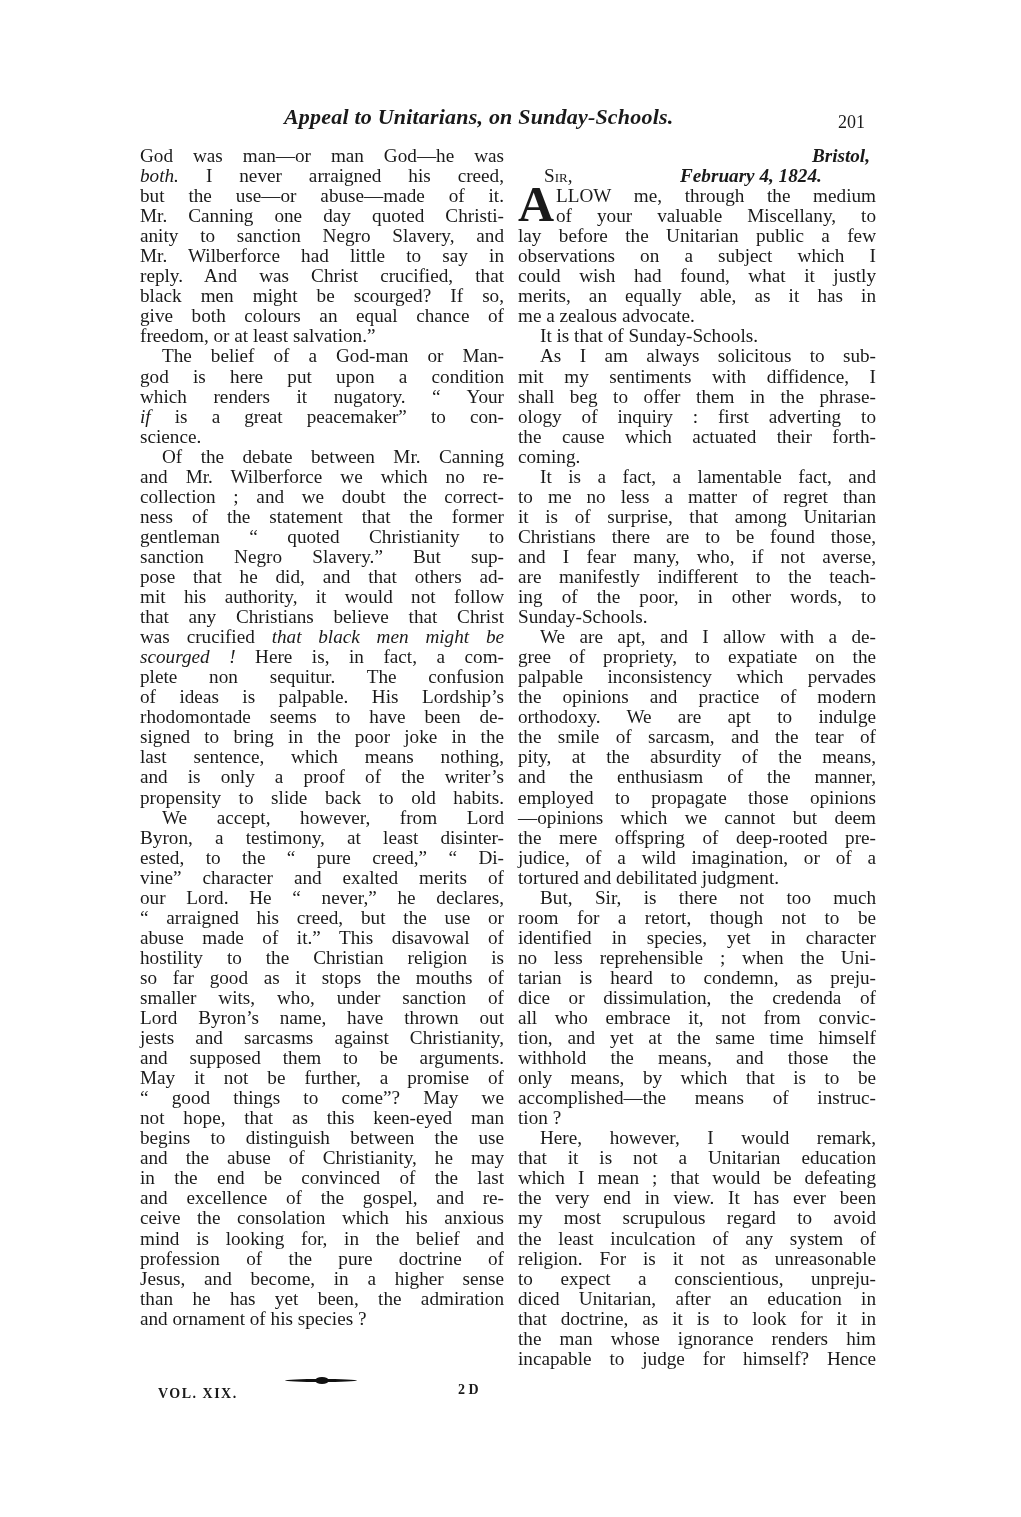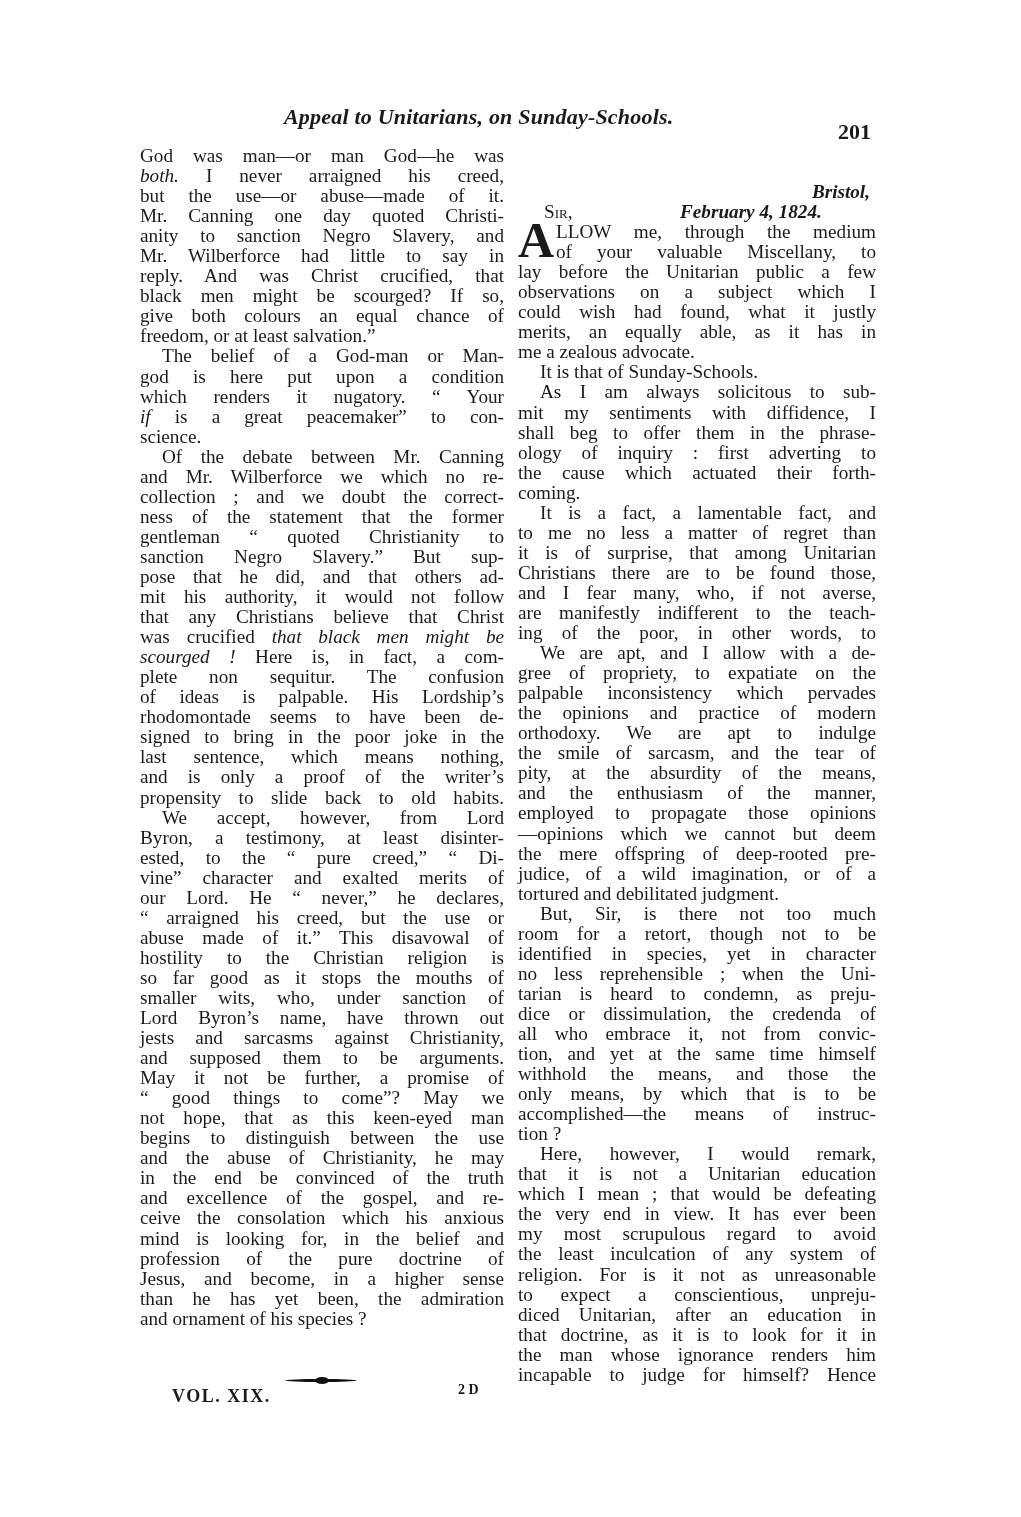--- a/index.html
+++ b/index.html
@@ -1,33 +1,33 @@
 <!DOCTYPE html>
 <html><head>
 <meta charset="utf-8">
 <style>
   html, body { margin: 0; padding: 0; background: #ffffff; }
   body { width: 1021px; height: 1517px; position: relative; overflow: hidden; font-family: "Liberation Serif", "DejaVu Serif", serif; color: #1a1a1a; }
   .header { position: absolute; top: 104px; left: 0; width: 1021px; height: 30px; }
   .running-title { position: absolute; left: 284px; top: 0; font-style: italic; font-weight: bold; font-size: 22px; letter-spacing: 0.2px; }
-  .page-number { position: absolute; left: 838px; top: 15px; font-weight: bold; font-size: 22px; }
+  .page-number { position: absolute; left: 838px; top: 8px; font-weight: normal; font-size: 18px; }
   .col { position: absolute; top: 146px; width: 364px; font-size: 19.2px; line-height: 20.05px; }
   .col.left { left: 140px; }
-  .col.right { left: 518px; width: 358px; margin-top: 36px; }
+  .col.right { left: 518px; width: 358px; }
   .line { display: block; white-space: nowrap; text-align: justify; text-align-last: justify; height: 20.05px; overflow: visible; }
   .line.last { text-align-last: left; }
   .line.indent { padding-left: 22px; }
   .line.dropcap-line { padding-left: 38px; }
   .line.right-align { text-align: right; text-align-last: right; }
   i, .it { font-style: italic; }
   .dropcap { position: absolute; left: 0; top: 38px; font-size: 50px; line-height: 40px; font-weight: bold; }
   .sc { font-variant: small-caps; }
   .separator { position: absolute; left: 285px; top: 1379px; width: 72px; height: 3px; background: #111; border-radius: 50%; }
   .separator::after { content: ""; position: absolute; left: 30px; top: -2px; width: 14px; height: 7px; background: #111; border-radius: 50%; }
-  .footer-vol { position: absolute; left: 172px; top: 1386px; font-size: 18px; letter-spacing: 1.5px; font-weight: bold; }
+  .footer-vol { position: absolute; left: 158px; top: 1386px; font-size: 14px; letter-spacing: 1.5px; font-weight: bold; }
   .footer-sig { position: absolute; left: 458px; top: 1382px; font-size: 14px; font-weight: bold; }
 </style>
 </head>
 <body>
 
 <div class="header">
   <span class="running-title">Appeal to Unitarians, on Sunday-Schools.</span>
   <span class="page-number">201</span>
 </div>
 
@@ -76,21 +76,21 @@
     <span class="line">so far good as it stops the mouths of</span>
     <span class="line">smaller wits, who, under sanction of</span>
     <span class="line">Lord Byron’s name, have thrown out</span>
     <span class="line">jests and sarcasms against Christianity,</span>
     <span class="line">and supposed them to be arguments.</span>
     <span class="line">May it not be further, a promise of</span>
     <span class="line">“ good things to come”?  May we</span>
     <span class="line">not hope, that as this keen-eyed man</span>
     <span class="line">begins to distinguish between the use</span>
     <span class="line">and the abuse of Christianity, he may</span>
-    <span class="line">in the end be convinced of the truth</span>
+    <span class="line">in the end be convinced of the last</span>
     <span class="line">and excellence of the gospel, and re-</span>
     <span class="line">ceive the consolation which his anxious</span>
     <span class="line">mind is looking for, in the belief and</span>
     <span class="line">profession of the pure doctrine of</span>
     <span class="line">Jesus, and become, in a higher sense</span>
     <span class="line">than he has yet been, the admiration</span>
     <span class="line last">and ornament of his species ?</span>
   </div>
 
 <div class="col right" id="right-col">
@@ -115,20 +115,21 @@
       <span class="line">ology of inquiry :  first adverting to</span>
       <span class="line">the cause which actuated their forth-</span>
       <span class="line last">coming.</span>
       <span class="line indent">It is a fact, a lamentable fact, and</span>
       <span class="line">to me no less a matter of regret than</span>
       <span class="line">it is of surprise, that among Unitarian</span>
       <span class="line">Christians there are to be found those,</span>
       <span class="line">and I fear many, who, if not averse,</span>
       <span class="line">are manifestly indifferent to the teach-</span>
       <span class="line">ing of the poor, in other words, to</span>
+      <span class="line last">Sunday-Schools.</span>
       <span class="line indent">We are apt, and I allow with a de-</span>
       <span class="line">gree of propriety, to expatiate on the</span>
       <span class="line">palpable inconsistency which pervades</span>
       <span class="line">the opinions and practice of modern</span>
       <span class="line">orthodoxy.  We are apt to indulge</span>
       <span class="line">the smile of sarcasm, and the tear of</span>
       <span class="line">pity, at the absurdity of the means,</span>
       <span class="line">and the enthusiasm of the manner,</span>
       <span class="line">employed to propagate those opinions</span>
       <span class="line">—opinions which we cannot but deem</span>

